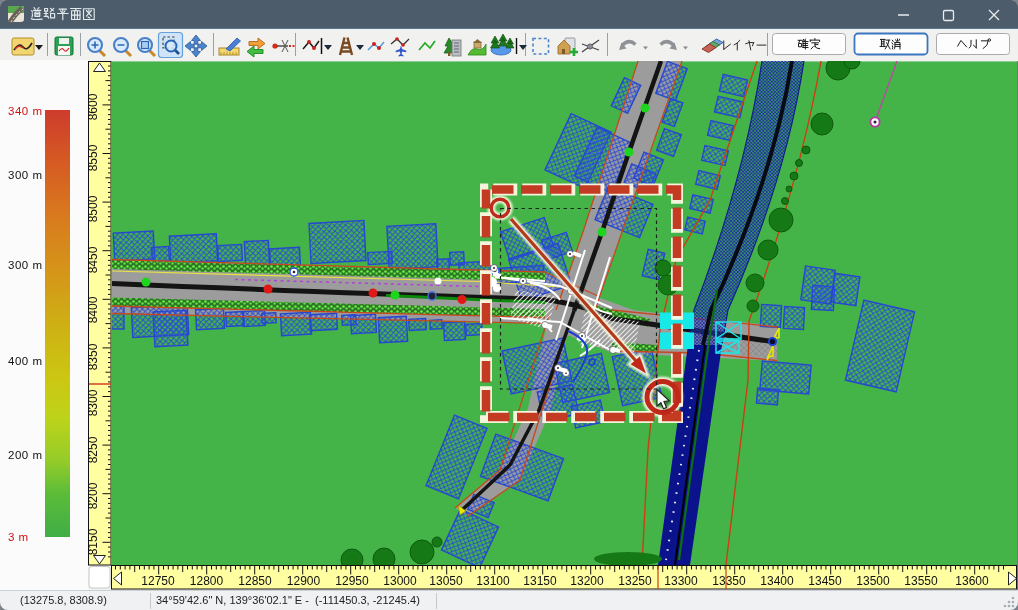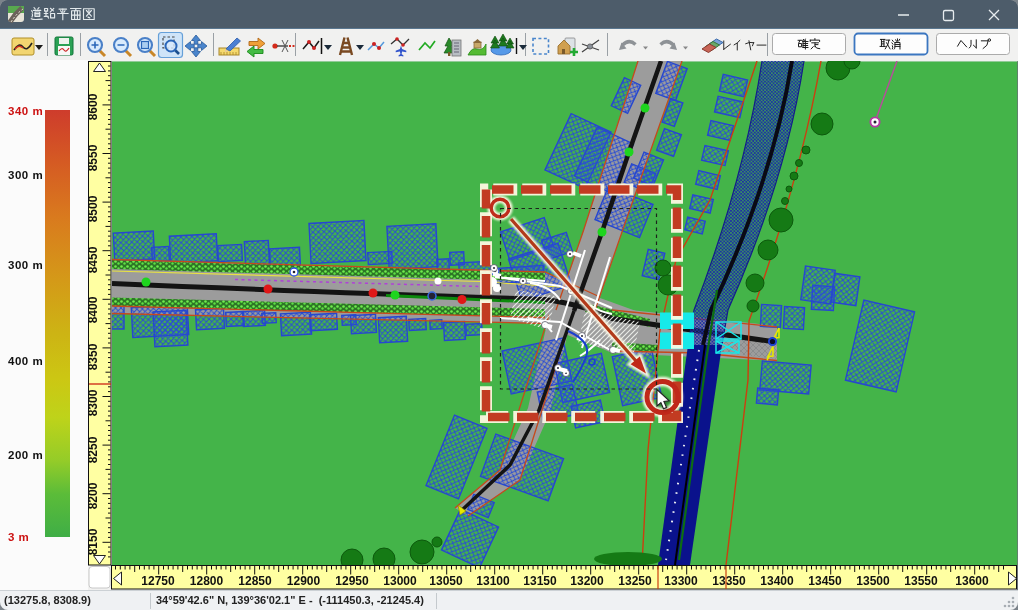--- a/index.html
+++ b/index.html
@@ -1,20 +1,20 @@
 <!DOCTYPE html>
 <html><head>
 <meta charset="utf-8">
 <style>
 html,body{margin:0;padding:0;width:1018px;height:610px;overflow:hidden;background:#7b838a;font-family:"Liberation Sans",sans-serif;}
-#win{position:absolute;inset:0;border-radius:8px;overflow:hidden;background:#f1f1f0;box-shadow:inset 0 0 0 1px #6a7177;font-weight:bold;}
+#win{position:absolute;inset:0;border-radius:8px;overflow:hidden;background:#f1f1f0;box-shadow:inset 0 0 0 1px #6a7177;}
 #title{position:absolute;left:0;top:0;width:1018px;height:28px;background:#4d5c6a;}
 #tbar{position:absolute;left:0;top:28px;width:1018px;height:32px;background:#f1f1f0;border-top:1px solid #5a7790;}
 #status{position:absolute;left:0;top:590px;width:1018px;height:20px;background:#eff1f3;border-top:1px solid #ccd1d5;font-size:11px;color:#222;}
-#status .s1{position:absolute;left:4px;top:3px;}
+#status .s1{position:absolute;left:20px;top:3px;}
 #status .s2{position:absolute;left:156px;top:3px;}
 #status .sep{position:absolute;top:2px;width:1px;height:16px;background:#c4c9cd;}
 </style>
 </head>
 <body>
 <div id="win">
 <div id="title">
  <svg width="1018" height="28" style="position:absolute;left:0;top:0">
   <rect x="8" y="6" width="16" height="16" rx="3" fill="#e8e4d8"></rect>
   <path d="M8 6 h16 v7 h-16 z" fill="#58a84e"></path>

